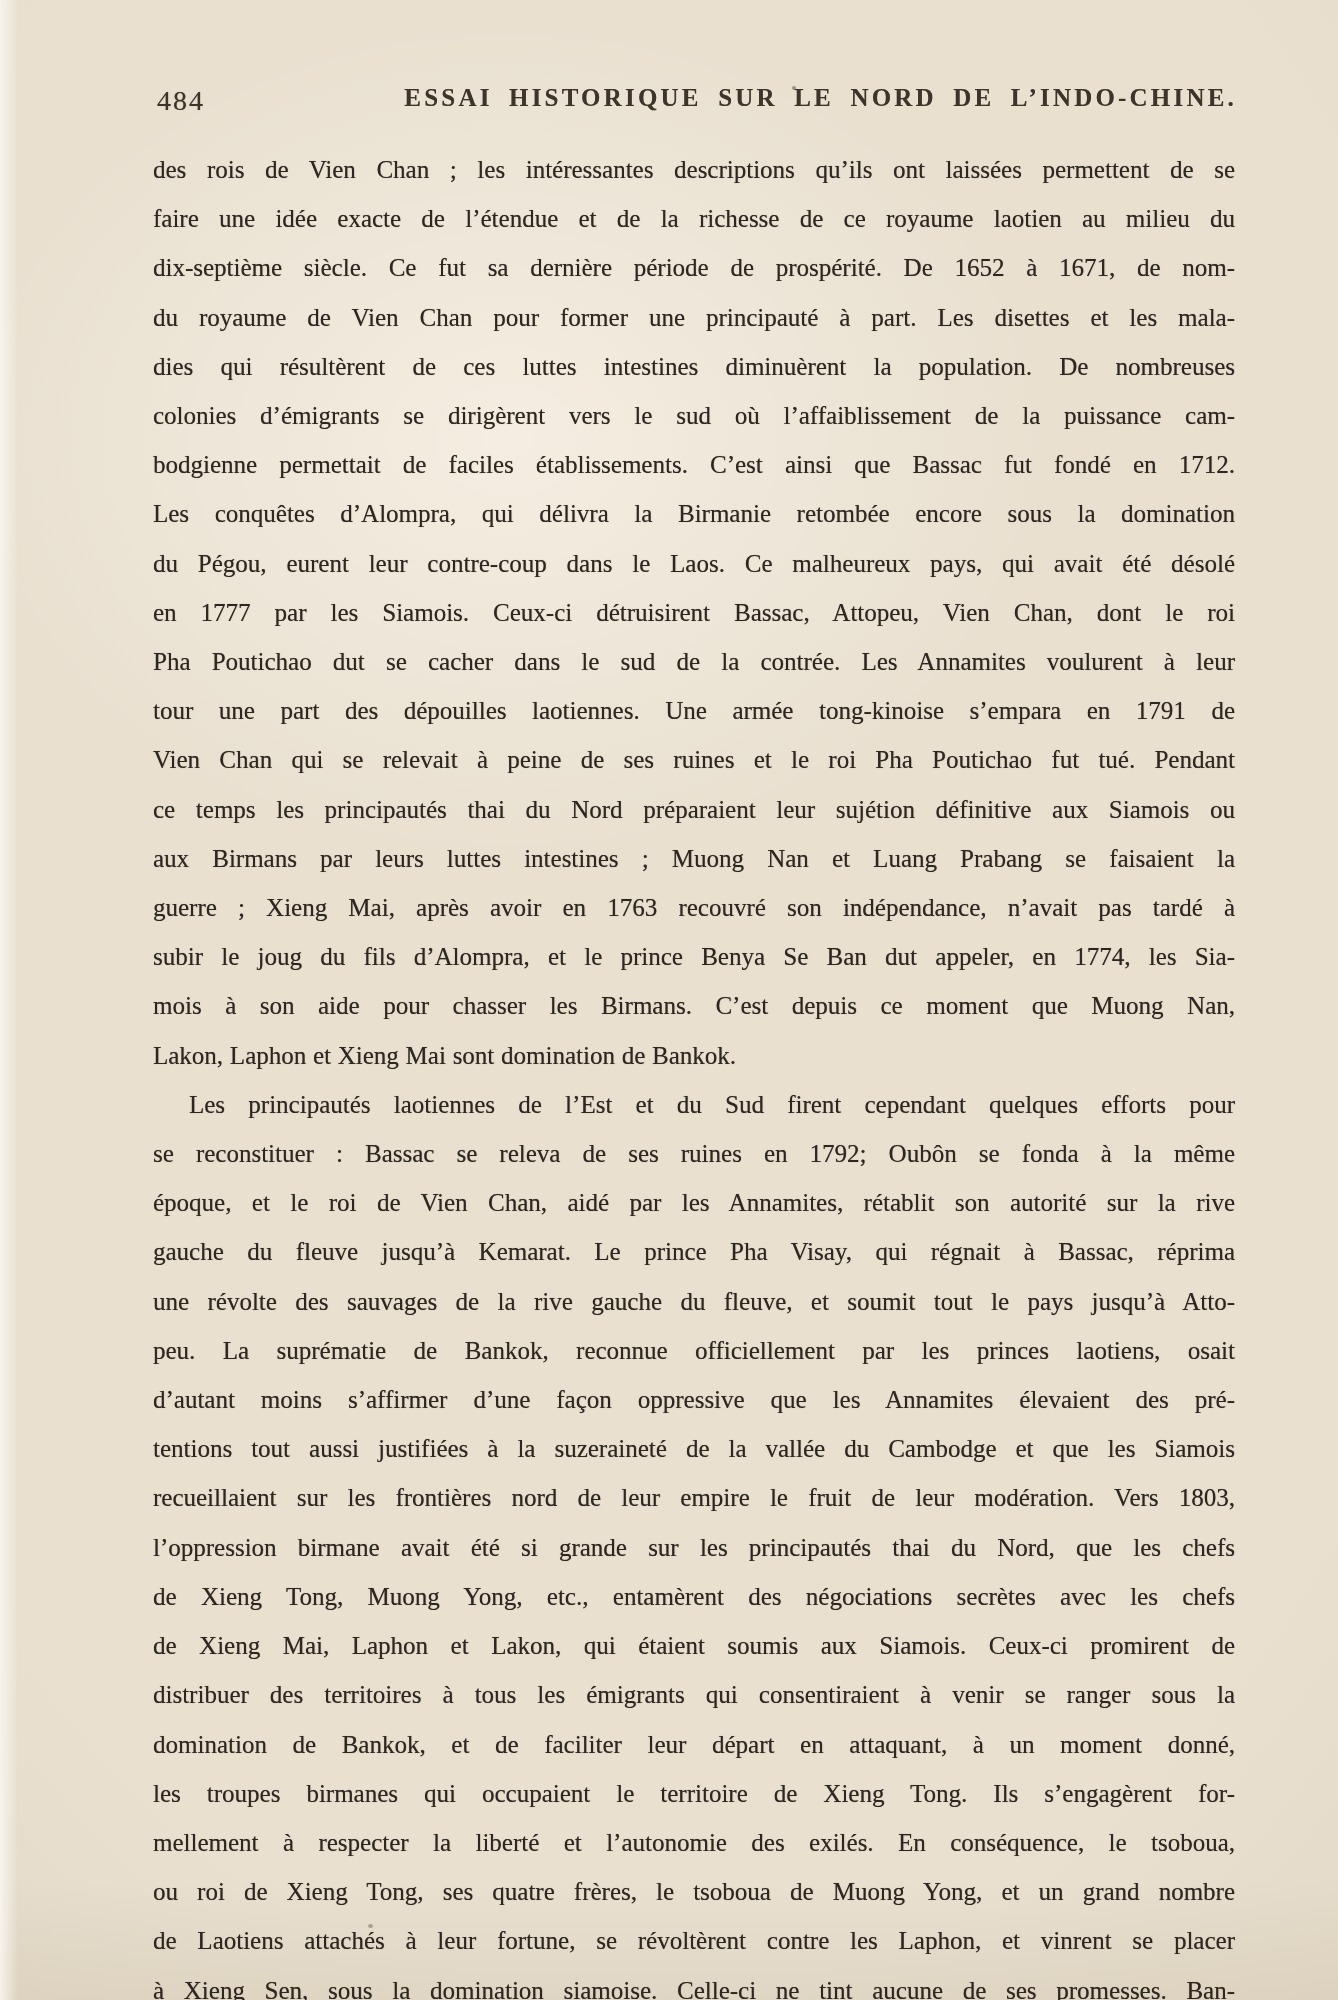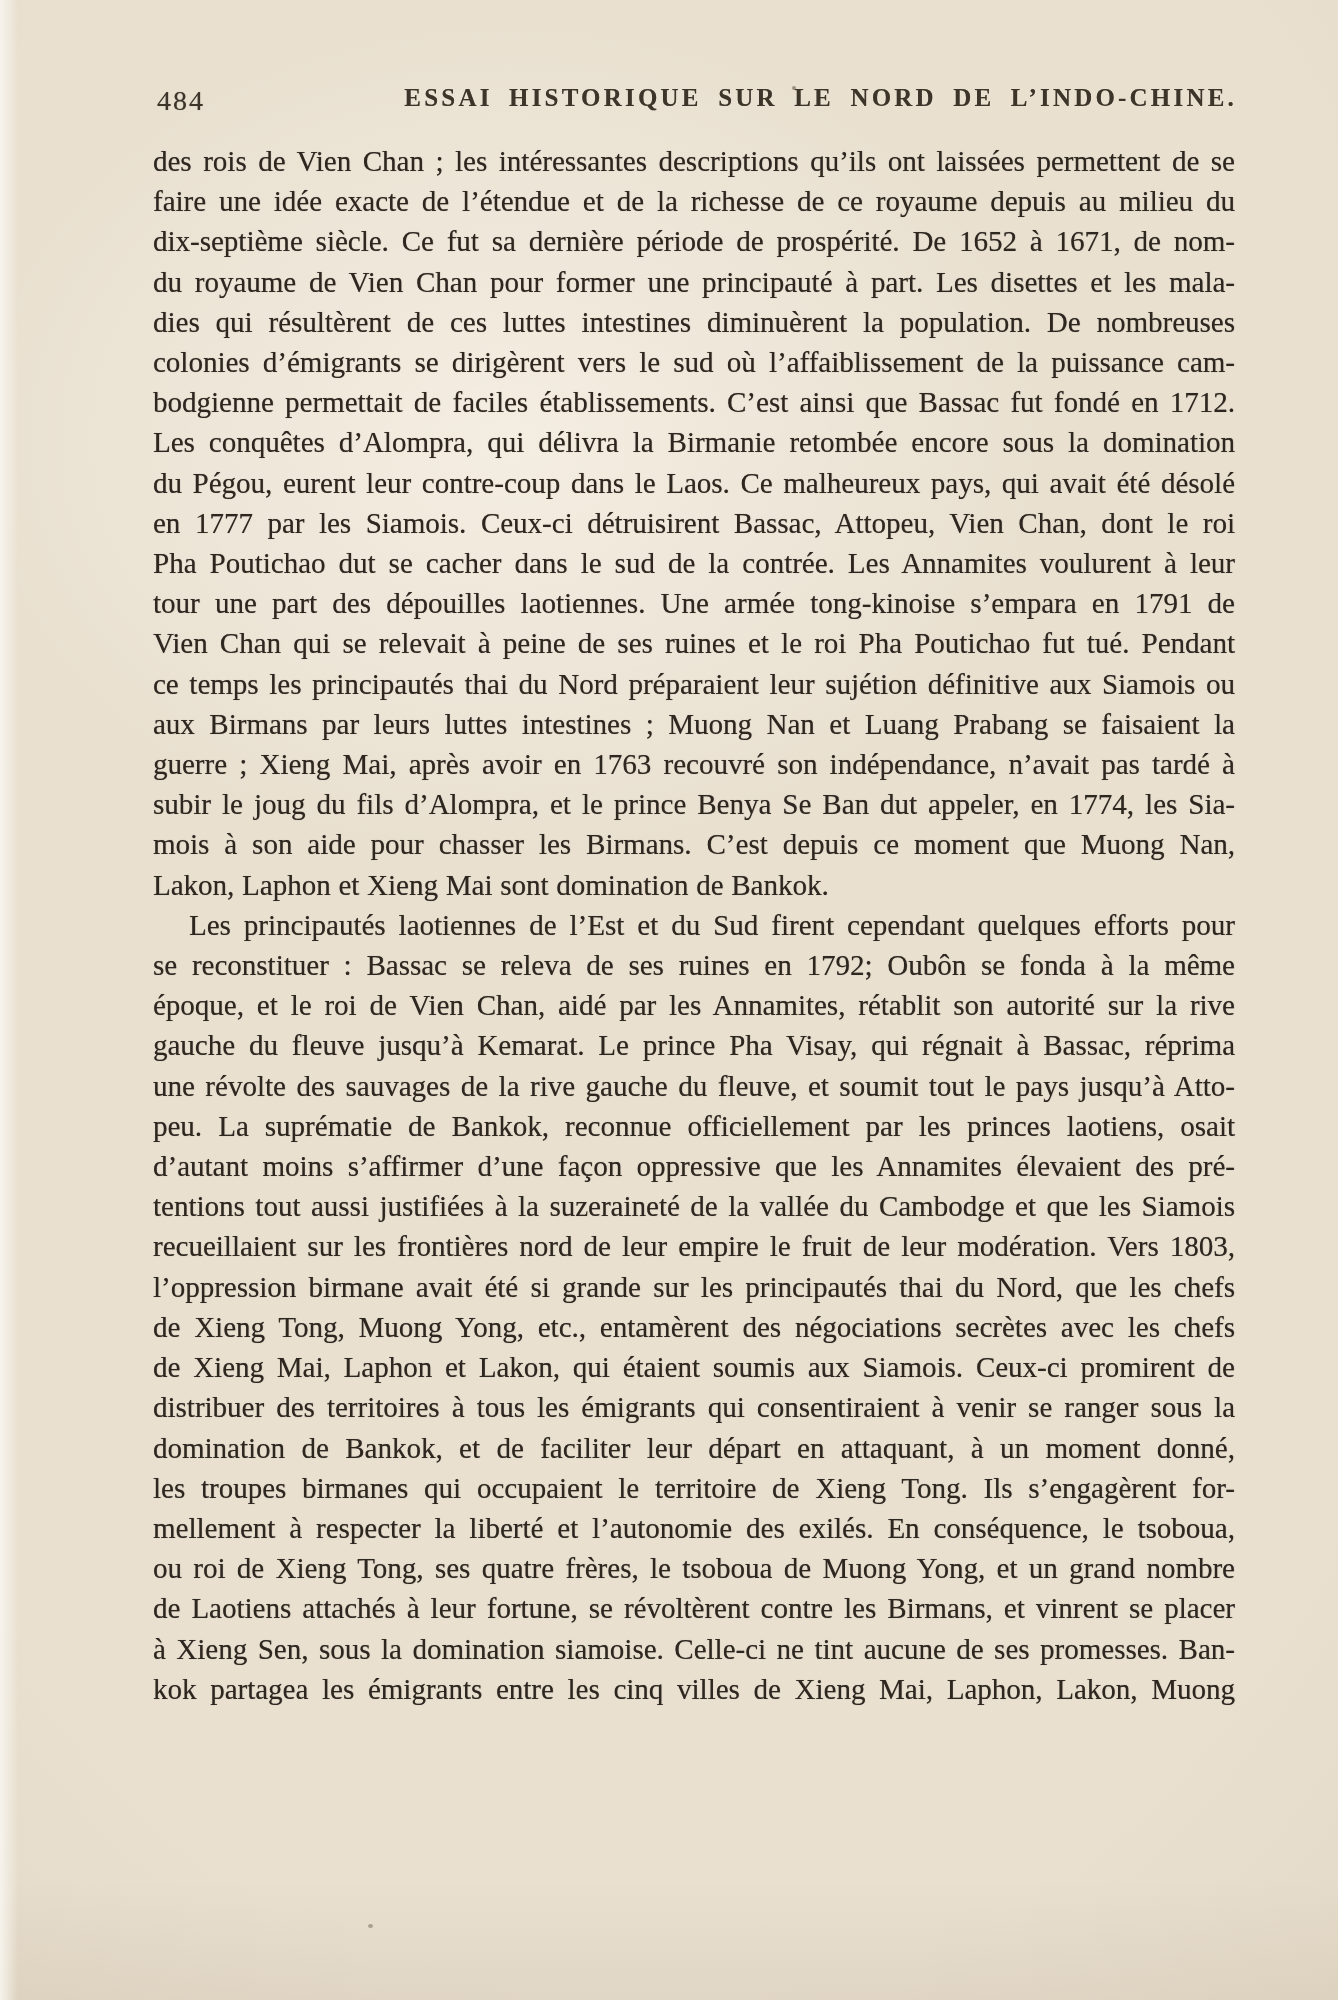--- a/index.html
+++ b/index.html
@@ -51,26 +51,27 @@
     text-shadow: 0 0 0.6px rgba(61,53,42,0.45);
   }
 
   .body-text {
     position: absolute;
     left: 153px;
     top: 141px;
     width: 1082px;
   }
   .line {
-    font-size: 29px;
+    font-size: 25px;
     line-height: 40.2px;
     text-align: justify;
     text-align-last: justify;
     word-spacing: 0.5px;
     text-shadow: 0.2px 0.2px 0.7px rgba(46,39,32,0.55);
+    margin-top: 9px;
   }
   .line.no-just { text-align-last: left; }
   .line.indent { text-indent: 36px; }
 
   .speck {
     position: absolute;
     background: #635644;
     border-radius: 50%;
   }
   .speck-1 { left: 792px; top: 86px; width: 4px; height: 4px; opacity: 0.55; }
@@ -80,21 +81,21 @@
 <body>
 
 <div class="page">
   <div class="header">
     <span class="pagenum">484</span>
     <span class="running-title">ESSAI HISTORIQUE SUR LE NORD DE L’INDO-CHINE.</span>
   </div>
 
   <div class="body-text">
       <div class="line">des rois de Vien Chan ; les intéressantes descriptions qu’ils ont laissées permettent de se</div>
-      <div class="line">faire une idée exacte de l’étendue et de la richesse de ce royaume depuis au milieu du</div>
+      <div class="line">faire une idée exacte de l’étendue et de la richesse de ce royaume laotien au milieu du</div>
       <div class="line">dix-septième siècle. Ce fut sa dernière période de prospérité. De 1652 à 1671, de nom-</div>
       <div class="line">du royaume de Vien Chan pour former une principauté à part. Les disettes et les mala-</div>
       <div class="line">dies qui résultèrent de ces luttes intestines diminuèrent la population. De nombreuses</div>
       <div class="line">colonies d’émigrants se dirigèrent vers le sud où l’affaiblissement de la puissance cam-</div>
       <div class="line">bodgienne permettait de faciles établissements. C’est ainsi que Bassac fut fondé en 1712.</div>
       <div class="line">Les conquêtes d’Alompra, qui délivra la Birmanie retombée encore sous la domination</div>
       <div class="line">du Pégou, eurent leur contre-coup dans le Laos. Ce malheureux pays, qui avait été désolé</div>
       <div class="line">en 1777 par les Siamois. Ceux-ci détruisirent Bassac, Attopeu, Vien Chan, dont le roi</div>
       <div class="line">Pha Poutichao dut se cacher dans le sud de la contrée. Les Annamites voulurent à leur</div>
       <div class="line">tour une part des dépouilles laotiennes. Une armée tong-kinoise s’empara en 1791 de</div>
@@ -115,20 +116,20 @@
       <div class="line">tentions tout aussi justifiées à la suzeraineté de la vallée du Cambodge et que les Siamois</div>
       <div class="line">recueillaient sur les frontières nord de leur empire le fruit de leur modération. Vers 1803,</div>
       <div class="line">l’oppression birmane avait été si grande sur les principautés thai du Nord, que les chefs</div>
       <div class="line">de Xieng Tong, Muong Yong, etc., entamèrent des négociations secrètes avec les chefs</div>
       <div class="line">de Xieng Mai, Laphon et Lakon, qui étaient soumis aux Siamois. Ceux-ci promirent de</div>
       <div class="line">distribuer des territoires à tous les émigrants qui consentiraient à venir se ranger sous la</div>
       <div class="line">domination de Bankok, et de faciliter leur départ en attaquant, à un moment donné,</div>
       <div class="line">les troupes birmanes qui occupaient le territoire de Xieng Tong. Ils s’engagèrent for-</div>
       <div class="line">mellement à respecter la liberté et l’autonomie des exilés. En conséquence, le tsoboua,</div>
       <div class="line">ou roi de Xieng Tong, ses quatre frères, le tsoboua de Muong Yong, et un grand nombre</div>
-      <div class="line">de Laotiens attachés à leur fortune, se révoltèrent contre les Birmans, et vinrent se placer</div>
+      <div class="line">de Laotiens attachés à leur fortune, se révoltèrent contre les Laphon, et vinrent se placer</div>
       <div class="line">à Xieng Sen, sous la domination siamoise. Celle-ci ne tint aucune de ses promesses. Ban-</div>
       <div class="line">kok partagea les émigrants entre les cinq villes de Xieng Mai, Laphon, Lakon, Muong</div>
     </div>
 
   <div class="speck speck-1"></div>
   <div class="speck speck-2"></div>
 </div>
 
 </body></html>

